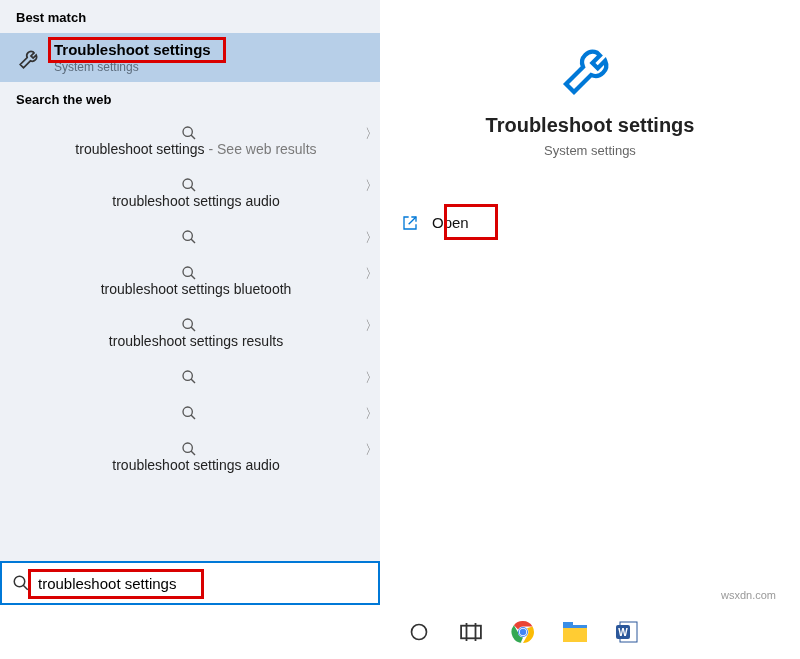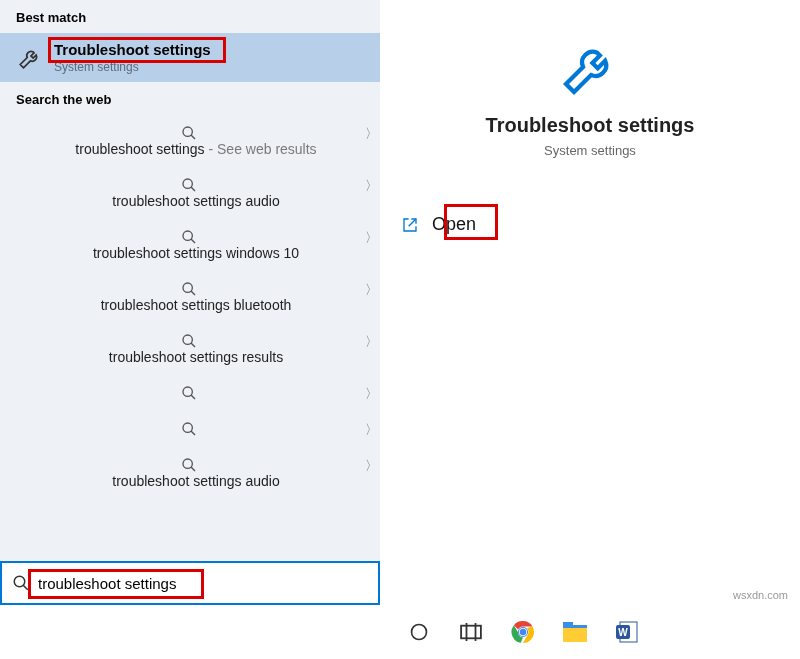--- a/index.html
+++ b/index.html
@@ -22,30 +22,30 @@
     .result-row .suffix { font-weight: 400; }
     .result-row .hint { color: #7a7a7a; }
     .result-row .chev { position: absolute; right: 14px; color: #777; font-size: 13px; }
 
     .preview { display:flex; flex-direction:column; align-items:center; padding-top: 36px; }
     .preview-title { font-size: 20px; font-weight: 600; margin-top: 14px; color: #222; }
     .preview-sub { font-size: 13px; color: #666; margin-top: 6px; }
 
     .open-row { display:flex; align-items:center; margin-top: 56px; margin-left: 22px; position: relative; }
     .open-row .ext-icon { color: #0078d7; margin-right: 14px; }
-    .open-row .open-label { font-size: 18px; color: #111; }
+    .open-row .open-label { font-size: 15px; color: #111; }
 
     .search-bar { position: absolute; left: 0; bottom: 54px; width: 380px; height: 44px; background: #fff; border: 2px solid #0078d7; display:flex; align-items:center; padding: 0 10px; }
     .search-bar .mag { margin-right: 8px; color:#333; display:flex; align-items:center;}
     .search-bar input { border:none; outline:none; font-size:15px; width:100%; background:transparent; color:#000; }
 
     .taskbar { position: absolute; left:0; bottom:0; width:800px; height:54px; background:#fff; display:flex; align-items:center; padding-left:405px; gap:24px; }
     .taskbar .tb-item { width:28px; height:28px; display:flex; align-items:center; justify-content:center; }
 
-    .watermark { position:absolute; right:12px; bottom:58px; font-size:11px; color:#999; }
+    .watermark { position:absolute; right:24px; bottom:58px; font-size:11px; color:#999; }
 
     svg { display:block; }
   </style>
 </head>
 <body>
 
 <div class="left-panel">
   <div class="section-header">Best match</div>
 
   <div class="best-match">
@@ -84,21 +84,20 @@
         <span><span class="prefix">troubleshoot settings </span><span class="suffix">audio</span><span class="hint"></span></span>
         <span class="chev">〉</span>
       </div>
       <div class="result-row">
         <span class="mag">
           <svg width="16" height="16" viewBox="0 0 24 24" fill="none" stroke="#555" stroke-width="2">
             <circle cx="10" cy="10" r="7"></circle>
             <line x1="21" y1="21" x2="15" y2="15"></line>
           </svg>
         </span>
-        <span><span class="prefix">troubleshoot settings </span><span class="suffix">windows 10</span><span class="hint"></span></span>
         <span class="chev">〉</span>
       </div>
       <div class="result-row">
         <span class="mag">
           <svg width="16" height="16" viewBox="0 0 24 24" fill="none" stroke="#555" stroke-width="2">
             <circle cx="10" cy="10" r="7"></circle>
             <line x1="21" y1="21" x2="15" y2="15"></line>
           </svg>
         </span>
         <span><span class="prefix">troubleshoot settings </span><span class="suffix">bluetooth</span><span class="hint"></span></span>

